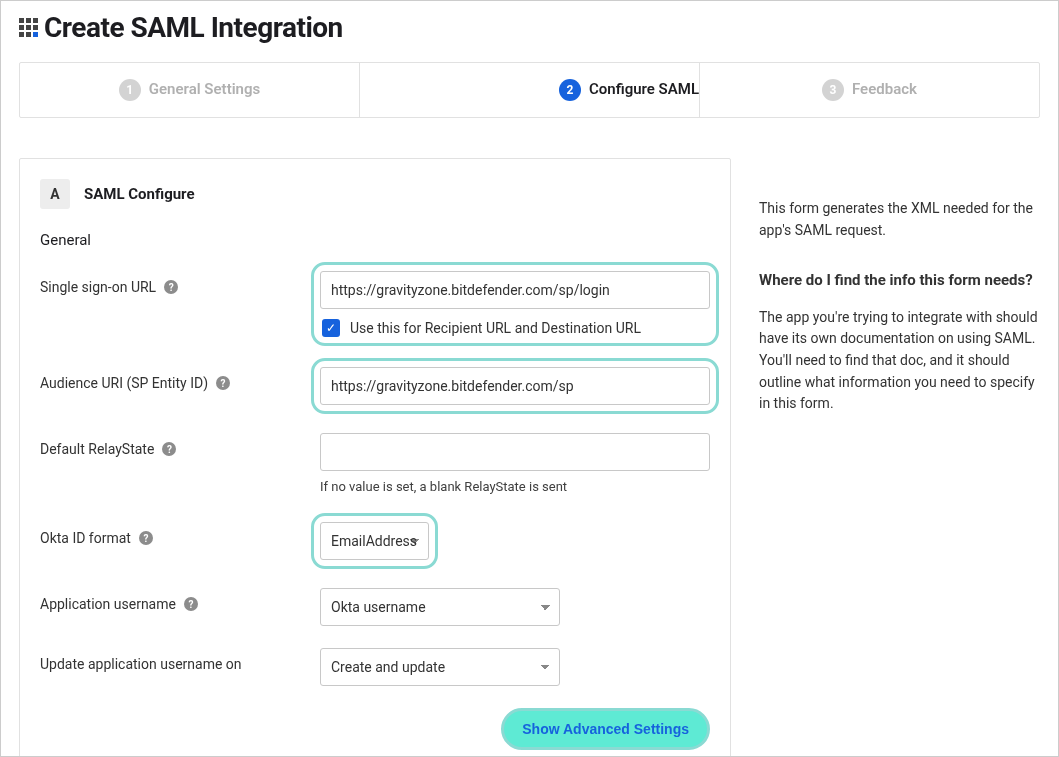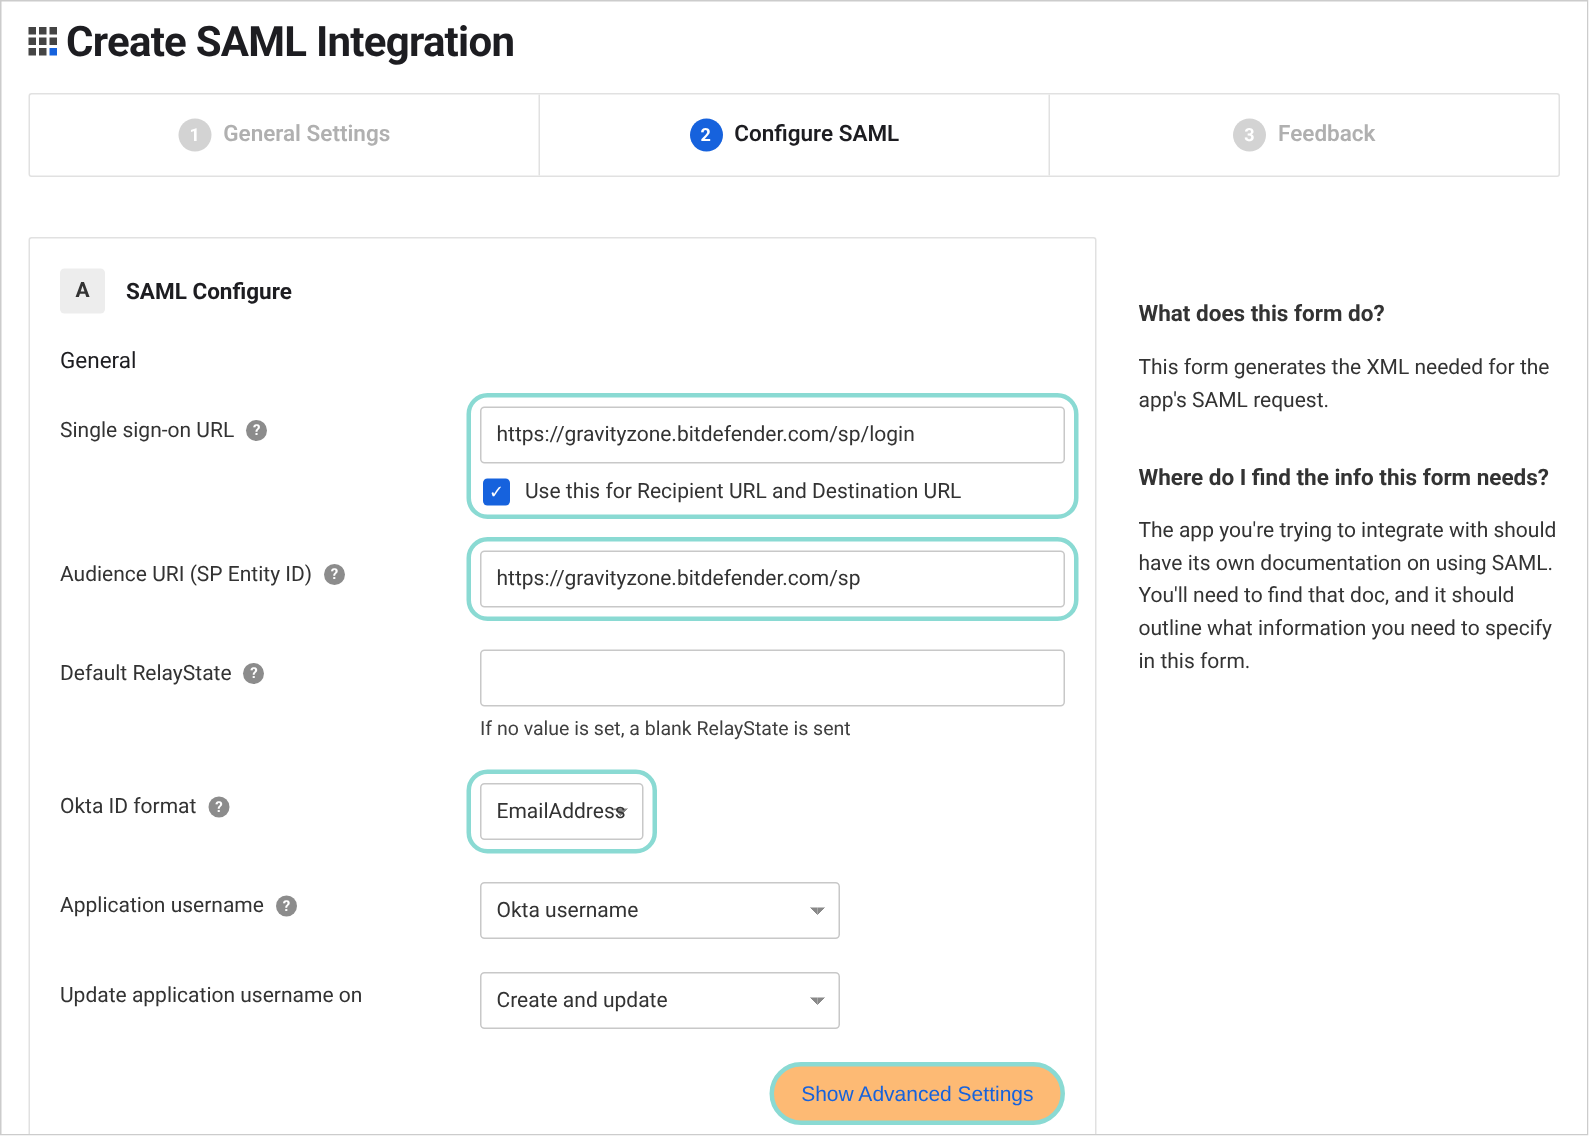--- a/index.html
+++ b/index.html
@@ -46,21 +46,21 @@
   .step {
     flex: 1;
     text-align: center;
     padding: 16px 0;
     font-size: 15px;
     font-weight: 600;
     color: #b0b0b0;
     border-right: 1px solid #e1e1e1;
   }
   .step:last-child { border-right: none; }
-  .step.active { color: #1d1d21; }
+  .step.active { color: #1d1d21; text-align: right; }
   .step .num {
     display: inline-flex;
     align-items: center;
     justify-content: center;
     width: 22px; height: 22px;
     border-radius: 50%;
     background: #d3d3d3;
     color: #fff;
     font-size: 12px;
     font-weight: 700;
@@ -174,24 +174,24 @@
   }
   .advanced-row {
     display: flex;
     justify-content: flex-end;
     margin-top: 12px;
   }
   .advanced-btn {
     border: 3px solid #8adad3;
     border-radius: 22px;
     padding: 10px 18px;
-    background: #fdba74;
+    background: #5eead4;
     color: #1662dd;
     font-size: 14px;
-    font-weight: 400;
+    font-weight: 700;
     cursor: pointer;
   }
   .sidebar {
     flex: 1;
     padding-top: 40px;
     font-size: 14px;
     line-height: 1.55;
     color: #333;
   }
   .sidebar h4 {
@@ -320,21 +320,20 @@
         </div>
       </div>
 
       <div class="advanced-row">
         <button class="advanced-btn">Show Advanced Settings</button>
       </div>
 
     </div>
 
     <div class="sidebar">
-      <h4>What does this form do?</h4>
       <p>This form generates the XML needed for the app's SAML request.</p>
       <h4>Where do I find the info this form needs?</h4>
       <p>The app you're trying to integrate with should have its own documentation on using SAML. You'll need to find that doc, and it should outline what information you need to specify in this form.</p>
     </div>
 
   </div>
 
 </div>
 
 </body></html>

